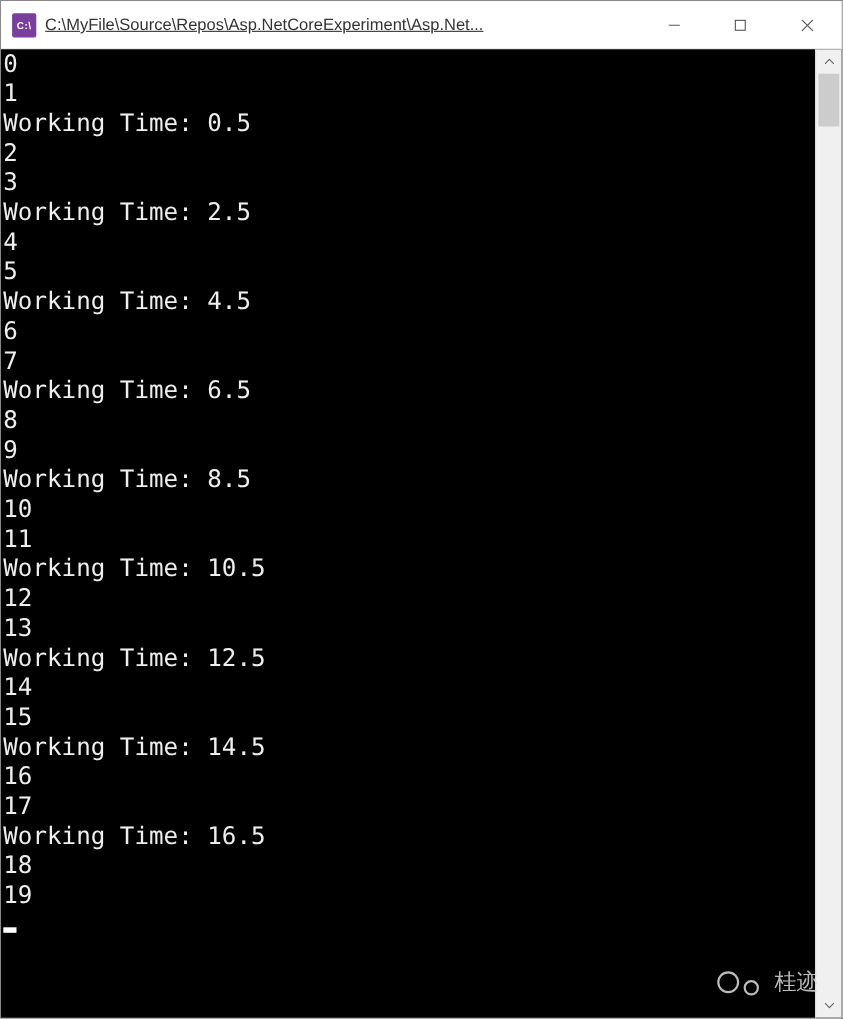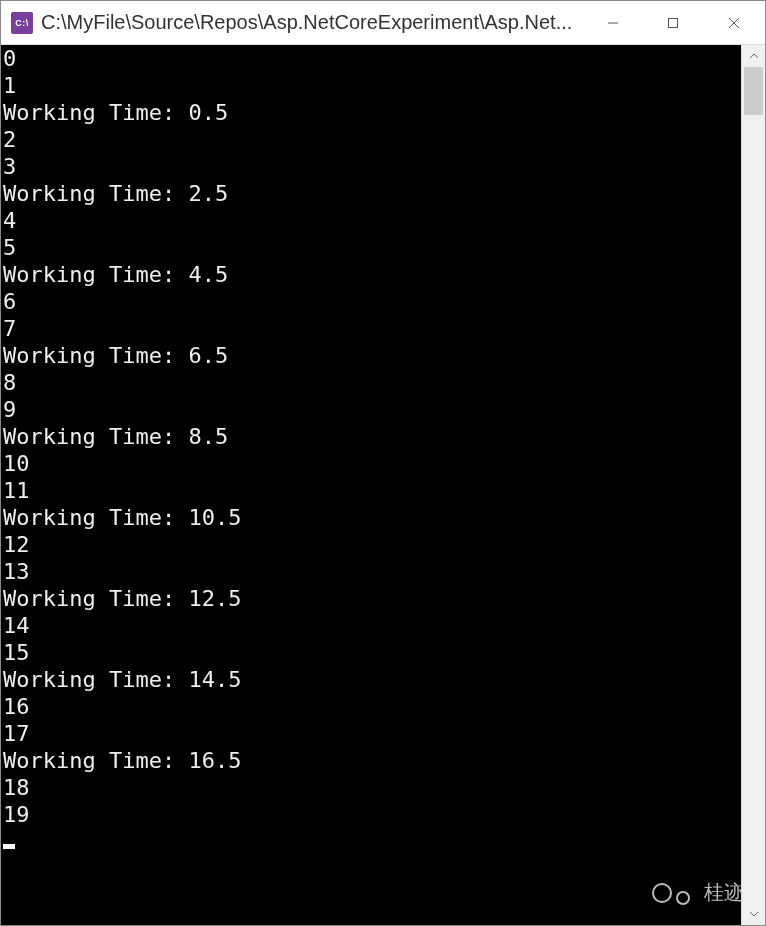--- a/index.html
+++ b/index.html
@@ -37,26 +37,27 @@
       color: #fff;
       font-size: 9px;
       font-weight: bold;
       display: flex;
       align-items: center;
       justify-content: center;
       letter-spacing: 0.5px;
     }
     .title-text {
       flex: 1;
-      font-size: 20px;
+      font-size: 15px;
       color: #333;
       white-space: nowrap;
       overflow: hidden;
       text-overflow: ellipsis;
       padding-right: 6px;
+      text-decoration: underline;
     }
     .win-controls {
       display: flex;
       height: 100%;
     }
     .win-btn {
       width: 60px;
       height: 100%;
       display: flex;
       align-items: center;

